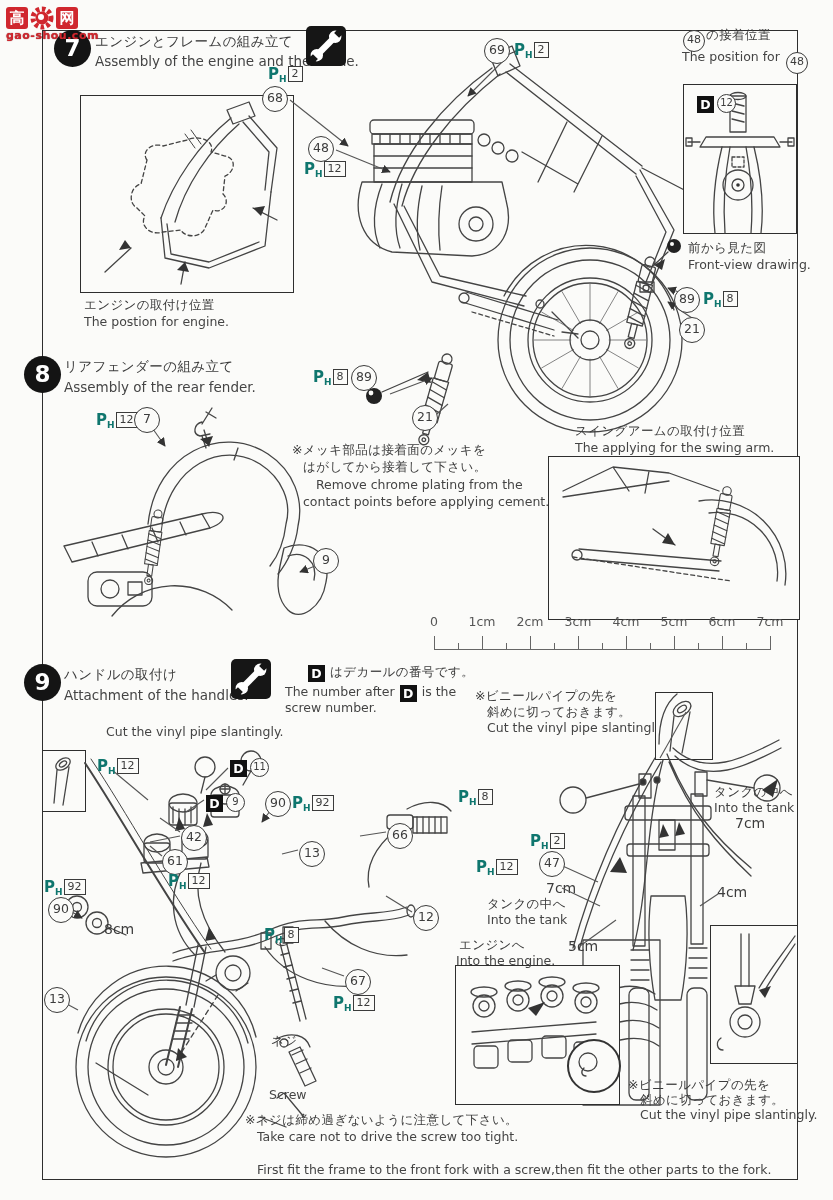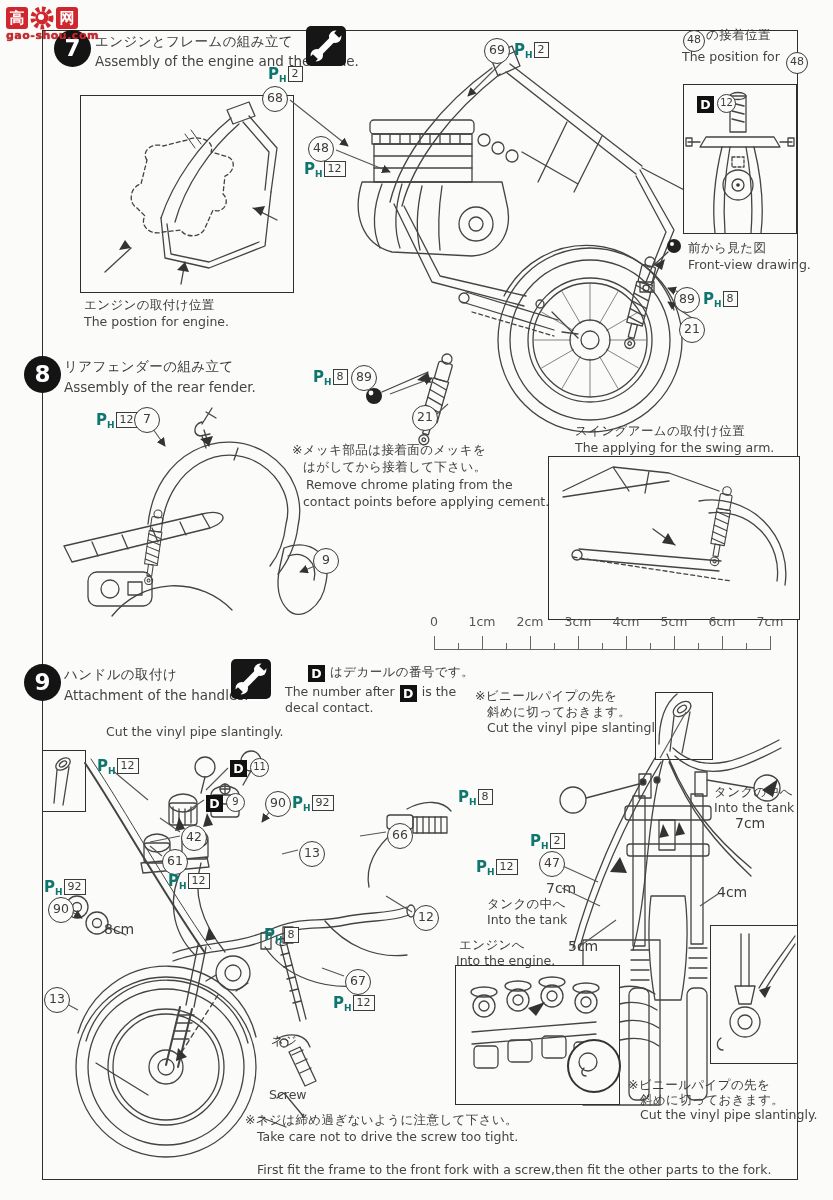--- a/index.html
+++ b/index.html
@@ -259,21 +259,21 @@
         <path d="M236,160 C252,154 266,166 262,184"></path>
       </g>
       <use href="#shock" transform="translate(106,118) rotate(8) scale(0.8)"></use>
       <path d="M152,34 l5,16" class="line-art"></path>
         <path d="M157,50 l-9,-7 l13,-3 z" fill="#333" stroke="none"></path>
     </svg>
   </div>
 
   <div class="abs jp sm" style="left:292px;top:442px;">※メッキ部品は接着面のメッキを</div>
   <div class="abs jp sm" style="left:303px;top:459px;">はがしてから接着して下さい。</div>
-  <div class="abs en sm" style="left:306px;top:477px;">Remove chrome plating from the</div>
+  <div class="abs en sm" style="left:316px;top:477px;">Remove chrome plating from the</div>
   <div class="abs en sm" style="left:303px;top:494px;">contact points before applying cement.</div>
 
   <div id="ruler">
       <div class="base"></div>
       <span class="rlab" style="left: -14px;">0</span>
       <span class="tick" style="left: 8px; height: 14px;"></span>
       <span class="tick" style="left: 32px; height: 7px;"></span>
       <span class="rlab" style="left: 34px;">1cm</span>
       <span class="tick" style="left: 56px; height: 14px;"></span>
       <span class="tick" style="left: 80px; height: 7px;"></span>
@@ -314,21 +314,21 @@
 
   <div class="abs" style="left:285px;top:661px;margin-left:23px;">
     <span class="dbox">D</span>
     <span class="jp sm">はデカールの番号です。</span>
   </div>
   <div class="abs" style="left:285px;top:681px;">
     <span class="en sm">The number after</span>
     <span class="dbox">D</span>
     <span class="en sm">is the</span>
   </div>
-  <div class="abs en sm" style="left:285px;top:700px;">decal contact.</div>
+  <div class="abs en sm" style="left:285px;top:700px;">screw number.</div>
 
   <div class="abs en sm" style="left:106px;top:724px;">Cut the vinyl pipe slantingly.</div>
   <div class="abs jp sm" style="left:475px;top:688px;">※ビニールパイプの先を</div>
   <div class="abs jp sm" style="left:487px;top:704px;">斜めに切っておきます。</div>
   <div class="abs en sm" style="left:487px;top:720px;">Cut the vinyl pipe slantingly.</div>
 
   <div class="abs detailbox" style="left:655px;top:692px;width:56px;height:66px;">
     <svg width="56" height="66" viewBox="0 0 56 66">
       <g class="line-art">
         <ellipse cx="26" cy="16" rx="10" ry="6" transform="rotate(-35 26 16)"></ellipse>

